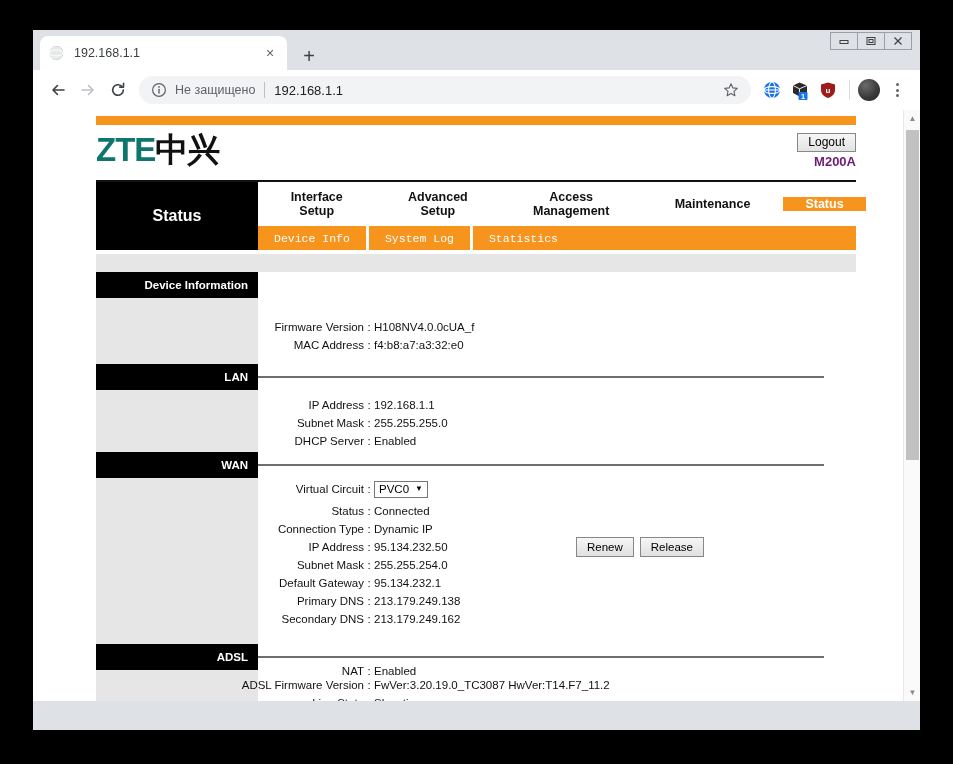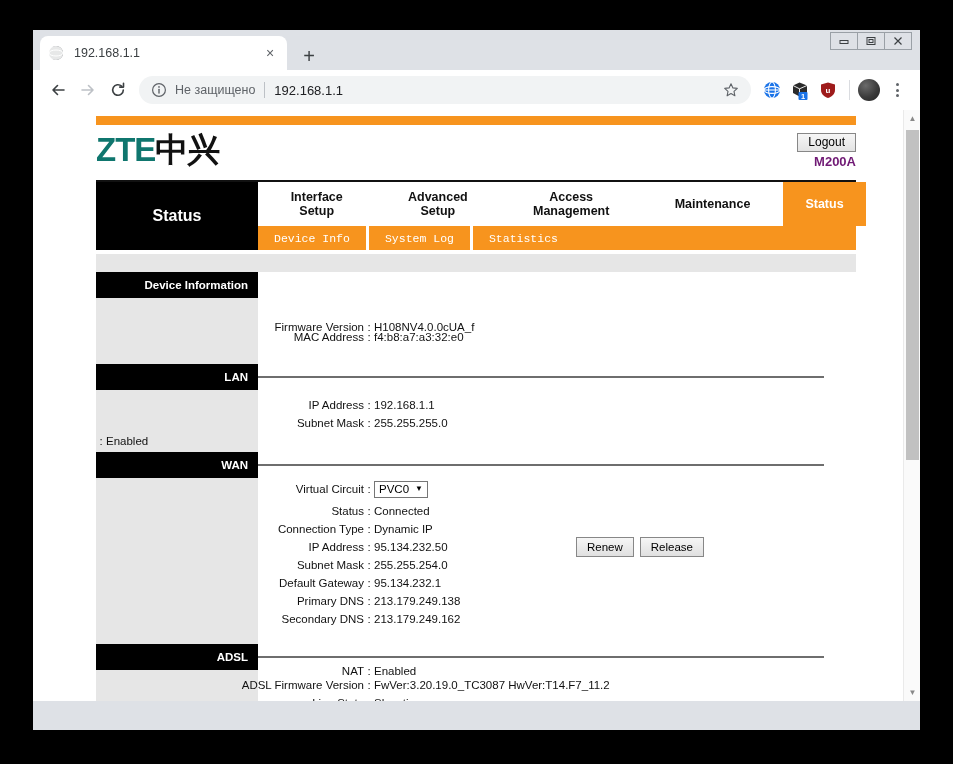--- a/index.html
+++ b/index.html
@@ -144,21 +144,21 @@
 
   .hr-top { position:absolute; left:63px; top:70px; width:760px; height:2px; background:#111; }
 
   
   .navwrap { position:absolute; left:63px; top:72px; width:760px; height:68px; }
   .nav-brand {
     position:absolute; left:0; top:0; width:162px; height:68px; background:#000;
     display:flex; align-items:center; justify-content:center;
     color:#fff; font-size:16px; font-weight:bold;
   }
-  .nav-tabs { position:absolute; left:162px; top:0; width:608px; height:44px; display:flex; }
+  .nav-tabs { position:absolute; left:162px; top:0; width:608px; height:44px; display:flex;align-items:center; }
   .nav-tab {
     flex:1 1 auto; display:flex; align-items:center; justify-content:center; text-align:center;
     font-size:12.5px; font-weight:bold; color:#111; line-height:14px;
     background:#fff; padding: 0 4px;
   }
   .nav-tab.active { background:#F7941E; color:#fff; flex: 0 0 83px; }
   .subnav { position:absolute; left:162px; top:44px; width:598px; height:24px; background:#F7941E; display:flex; }
   .sub-tab {
     display:flex; align-items:center; justify-content:center;
     font-size:11.5px; color:#fff; padding:0 16px; height:24px;font-family:Liberation Mono, monospace;
@@ -368,39 +368,40 @@
           <div class="bodywrap">
             <div class="leftcol"></div>
             <div class="rightcol"></div>
 
             <div class="sec-head" style="top:0px;">Device Information</div>
             <div class="frow" style="top:46px;">
               <span class="flabel">Firmware Version</span>
               <span class="fcolon">:</span>
               <span class="fvalue">H108NV4.0.0cUA_f</span>
             </div>
-            <div class="frow" style="top:56px;">
+            <div class="frow" style="top:64px;">
               <span class="flabel">MAC Address</span>
               <span class="fcolon">:</span>
               <span class="fvalue">f4:b8:a7:a3:32:e0</span>
             </div>
 
             <div class="sec-head" style="top:92px;">LAN</div>
             <div class="sec-rule" style="top:104px;"></div>
             <div class="frow" style="top:124px;">
               <span class="flabel">IP Address</span>
               <span class="fcolon">:</span>
               <span class="fvalue">192.168.1.1</span>
             </div>
             <div class="frow" style="top:142px;">
               <span class="flabel">Subnet Mask</span>
               <span class="fcolon">:</span>
               <span class="fvalue">255.255.255.0</span>
             </div>
             <div class="frow" style="top:160px;">
+              <span class="flabel">DHCP Server</span>
               <span class="fcolon">:</span>
               <span class="fvalue">Enabled</span>
             </div>
 
             <div class="sec-head" style="top:180px;">WAN</div>
             <div class="sec-rule" style="top:192px;"></div>
             <div class="frow" style="top:208px;">
               <span class="flabel">Virtual Circuit</span>
               <span class="fcolon">:</span>
               <span class="select-box">

